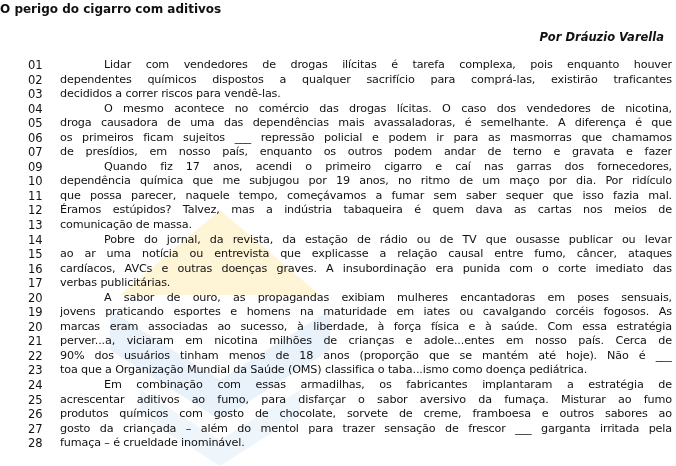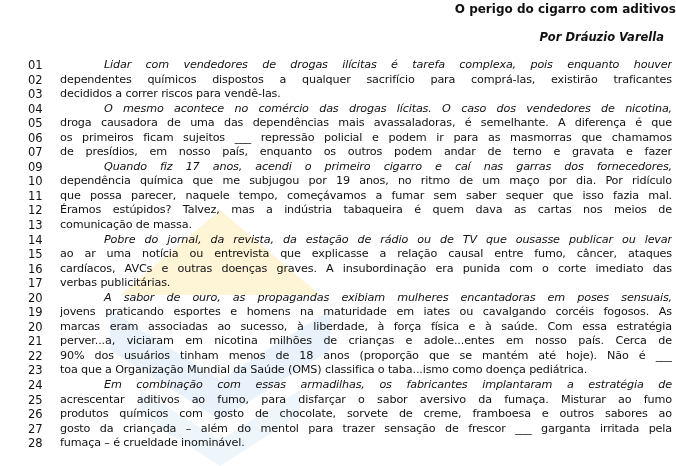--- a/index.html
+++ b/index.html
@@ -22,21 +22,21 @@
       width: 300px;
       height: 266px;
       z-index: 0;
       pointer-events: none;
     }
     .title {
       position: absolute;
       top: 1px;
       left: 0;
       width: 676px;
-      text-align: right;
+      text-align: left;
       font-weight: bold;
       font-size: 12px;
       line-height: 16px;
       z-index: 1;
     }
     .author {
       position: absolute;
       top: 29px;
       right: 12px;
       font-style: italic;
@@ -73,21 +73,20 @@
       white-space: normal;
       text-align: justify;
       text-align-last: justify;
       overflow: hidden;
       height: 14.56px;
       letter-spacing: -0.15px;
     }
     .line-text.indent {
       padding-left: 44px;
       box-sizing: border-box;
-      font-style: italic;
     }
     .line-text.last {
       text-align-last: left;
     }
   </style>
 </head>
 <body>
 
 <svg class="watermark" viewBox="0 0 300 266">
   <polygon points="150,10 250,95 50,95" fill="#fdf0c8" opacity="0.75"></polygon>

